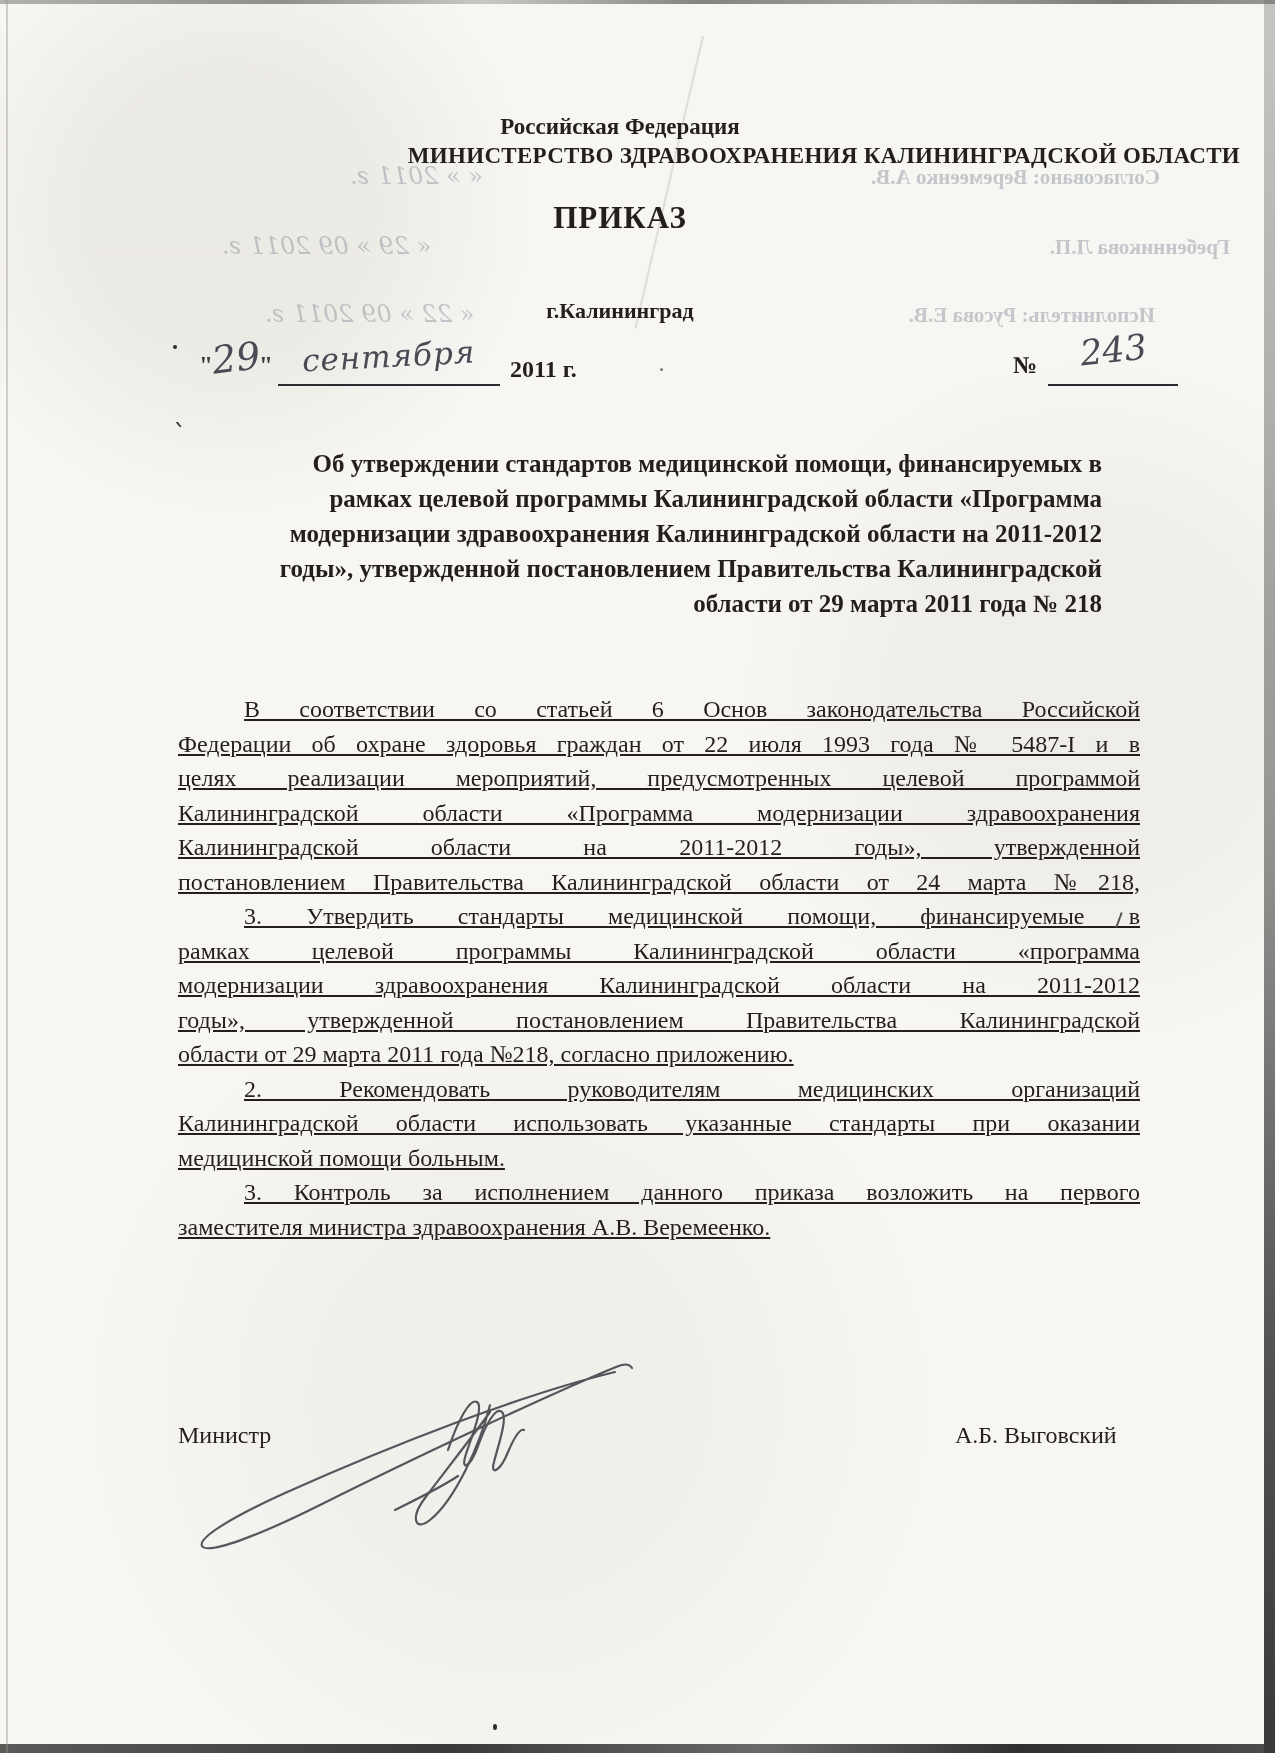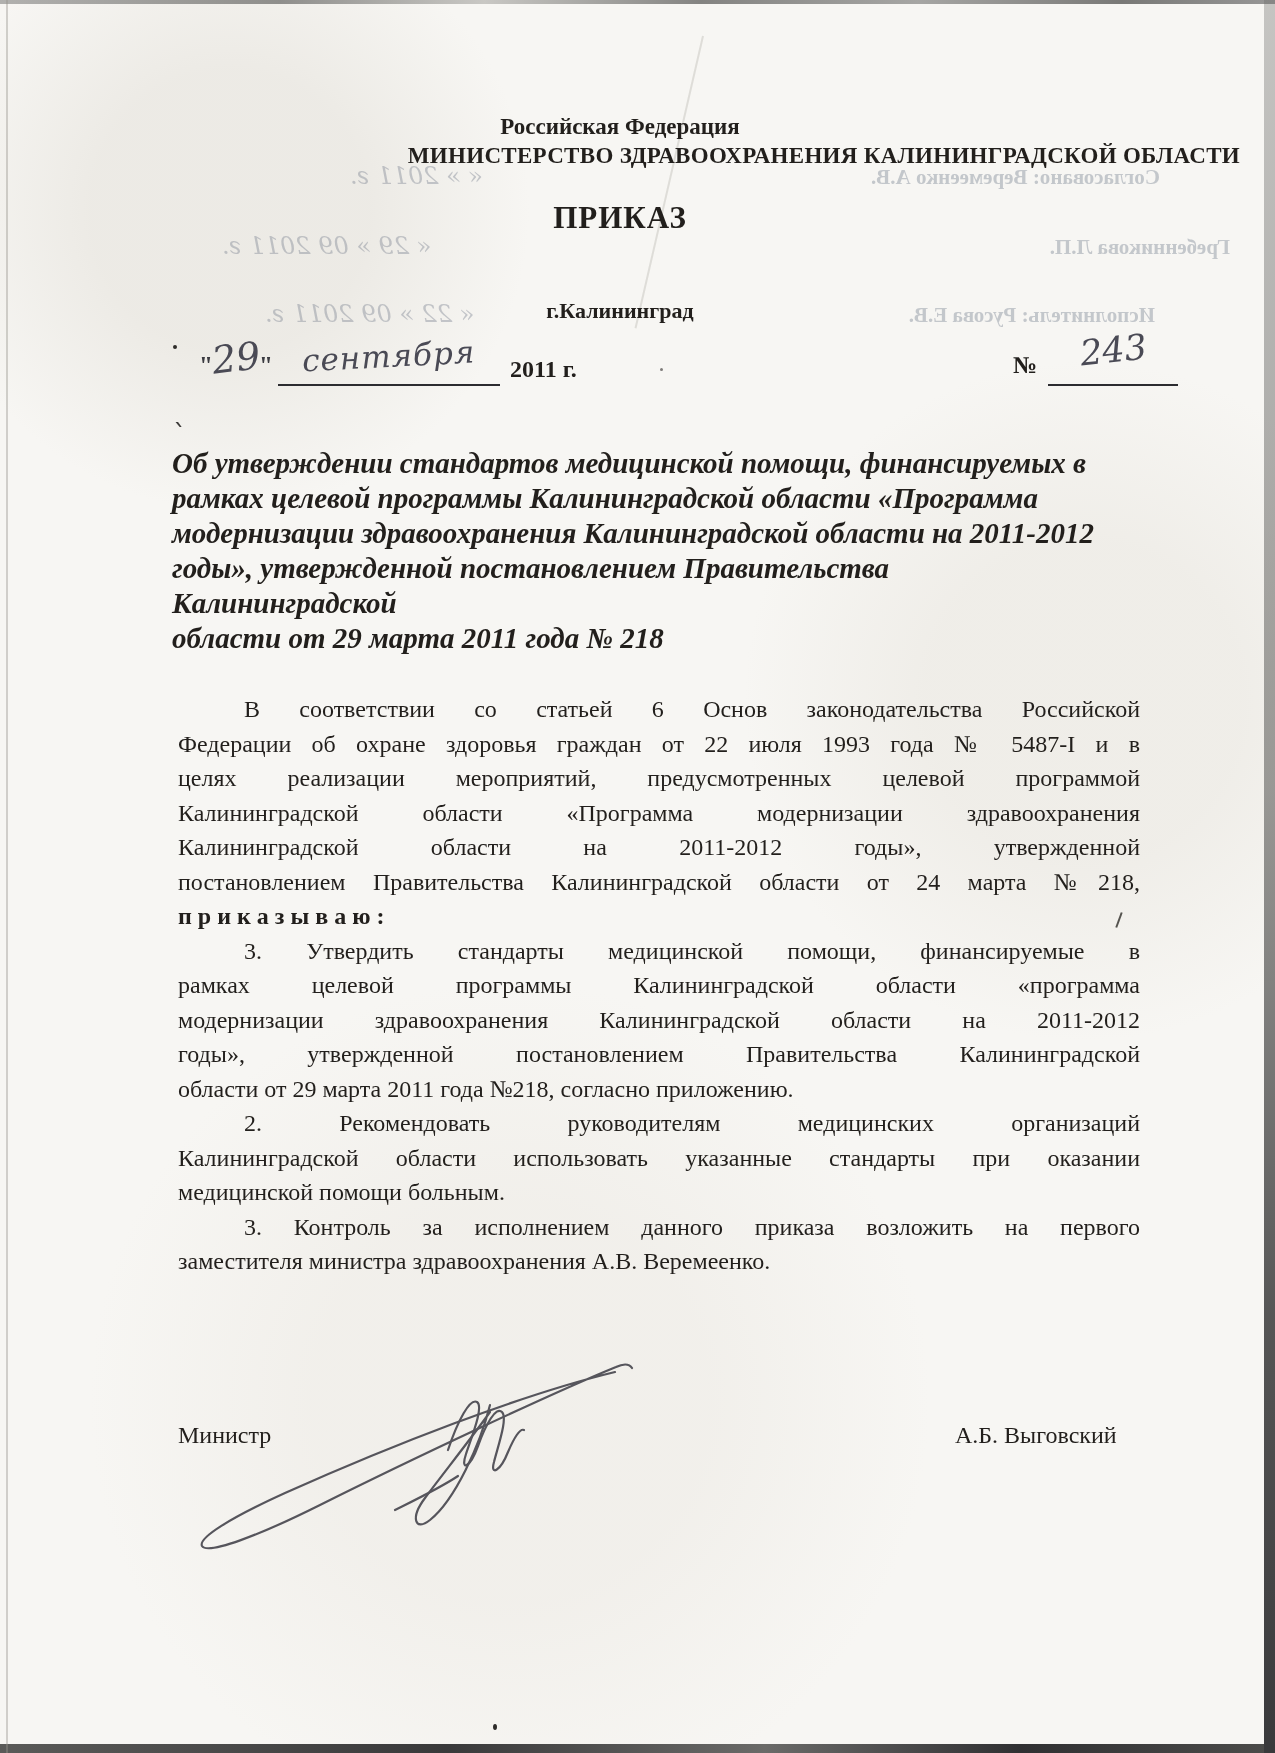--- a/index.html
+++ b/index.html
@@ -42,25 +42,25 @@
   .d-day{position:absolute;left:212px;top:336px;font-size:38px;transform:rotate(-7deg);}
   .d-monthline{position:absolute;left:278px;top:338px;width:222px;height:46px;
     border-bottom:2px solid #2c2c30;text-align:center;}
   .d-month{display:inline-block;font-size:31px;transform:rotate(-3deg);letter-spacing:1px;}
   .d-year{position:absolute;left:510px;top:356px;font-size:24px;font-weight:bold;}
   .d-numsign{position:absolute;left:1013px;top:352px;font-size:24px;font-weight:bold;}
   .d-numline{position:absolute;left:1048px;top:330px;width:130px;height:54px;
     border-bottom:2px solid #2c2c30;text-align:center;}
   .d-num{display:inline-block;font-size:35px;transform:rotate(-6deg);}
   
-  .title-block{position:absolute;left:172px;top:446px;width:930px;text-align:left;
-    font-size:29px;font-weight:bold;line-height:35px;font-style:italic;}
+  .title-block{position:absolute;left:172px;top:446px;width:930px;text-align:right;
+    font-size:25px;font-weight:bold;line-height:35px;}
   
   .body-block{position:absolute;left:178px;top:692px;width:962px;font-size:24px;line-height:34.5px;}
-  .bline{text-align:justify;text-align-last:justify;}
+  .bline{text-align:justify;text-align-last:justify;text-decoration:underline;}
   .bline.ind{text-indent:66px;}
   .bline.open{text-align-last:left;}
   .bline.decree{text-align-last:left;font-weight:bold;}
   
   .sig-title{position:absolute;left:178px;top:1422px;font-size:24px;}
   .sig-name{position:absolute;left:955px;top:1422px;font-size:24px;text-align:right;}
   .sig-svg{position:absolute;left:190px;top:1350px;}
   
   .mark{position:absolute;color:#3c3a38;}
   .mark-backtick{left:172px;top:420px;font-size:26px;font-family:"DejaVu Sans Mono",monospace;}
@@ -115,21 +115,20 @@
     <div>области от 29 марта 2011 года № 218</div>
   </div>
 
   <div class="body-block">
     <div class="bline ind">В соответствии со статьей 6 Основ законодательства Российской</div>
     <div class="bline">Федерации об охране здоровья граждан от 22 июля 1993 года № 5487-I и в</div>
     <div class="bline">целях реализации мероприятий, предусмотренных целевой программой</div>
     <div class="bline">Калининградской области «Программа модернизации здравоохранения</div>
     <div class="bline">Калининградской области на 2011-2012 годы», утвержденной</div>
     <div class="bline">постановлением Правительства Калининградской области от 24 марта №218,</div>
-    <div class="bline decree">п р и к а з ы в а ю :</div>
     <div class="bline ind">3. Утвердить стандарты медицинской помощи, финансируемые в</div>
     <div class="bline">рамках целевой программы Калининградской области «программа</div>
     <div class="bline">модернизации здравоохранения Калининградской области на 2011-2012</div>
     <div class="bline">годы», утвержденной постановлением Правительства Калининградской</div>
     <div class="bline open">области от 29 марта 2011 года №218, согласно приложению.</div>
     <div class="bline ind">2. Рекомендовать руководителям медицинских организаций</div>
     <div class="bline">Калининградской области использовать указанные стандарты при оказании</div>
     <div class="bline open">медицинской помощи больным.</div>
     <div class="bline ind">3. Контроль за исполнением данного приказа возложить на первого</div>
     <div class="bline open">заместителя министра здравоохранения А.В. Веремеенко.</div>

